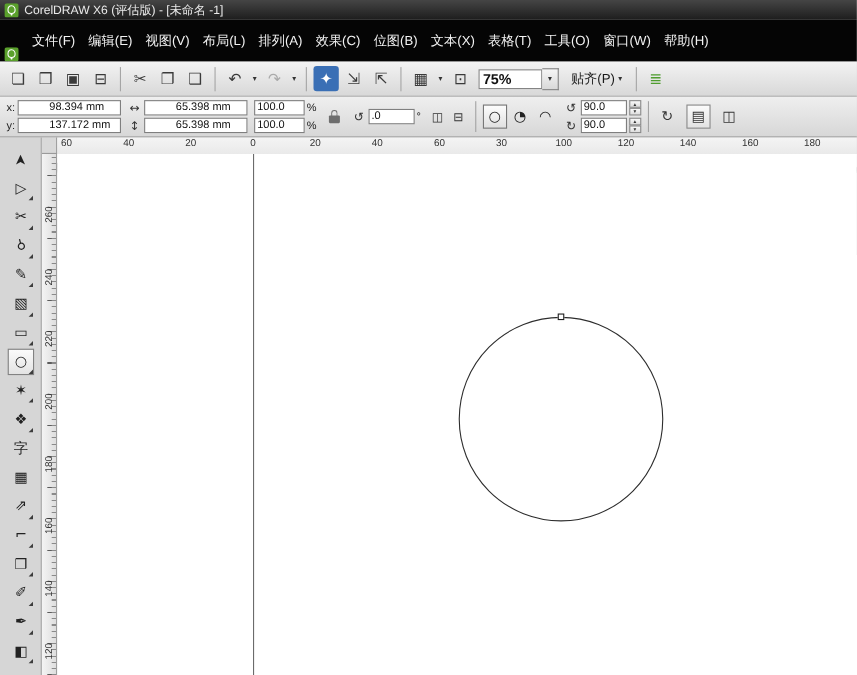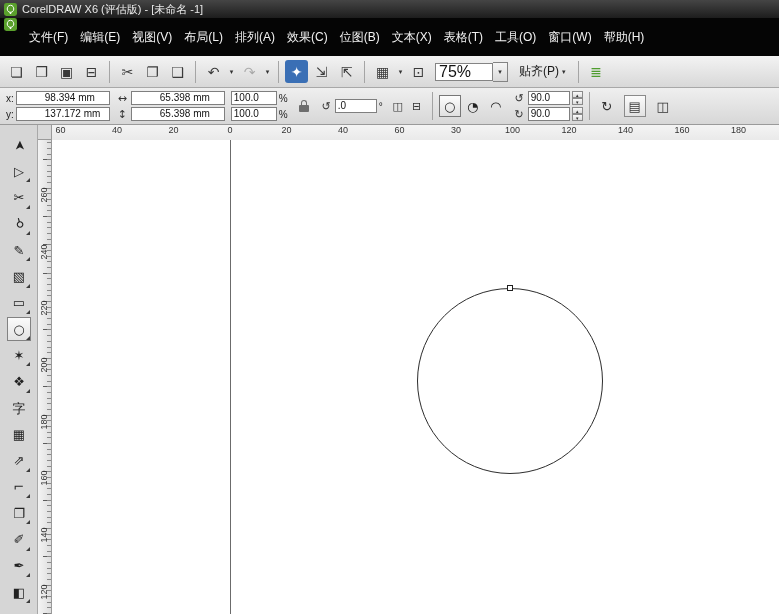--- a/index.html
+++ b/index.html
@@ -6,35 +6,35 @@
   body{width:779px;height:614px;overflow:hidden;font-family:"Liberation Sans","DejaVu Sans",sans-serif;}
   .app{position:relative;width:779px;height:614px;background:#d6d6d6;overflow:hidden;}
   button{border:none;background:transparent;padding:0;font:inherit;cursor:default;color:#333;}
 
   
   .titlebar{position:absolute;top:0;left:0;right:0;height:18px;background:linear-gradient(#454545,#1d1d1d);display:flex;align-items:center;gap:5px;padding-left:4px;}
   .titlebar .title{color:#e9e9e9;font-size:11px;white-space:nowrap;}
   .logo{display:inline-flex;width:13px;height:13px;flex:0 0 auto;}
 
   
-  .menubar{position:absolute;top:18px;left:0;right:0;height:38px;background:#050505;display:flex;align-items:flex-start;padding-left:4px;}
+  .menubar{position:absolute;top:18px;left:0;right:0;height:38px;background:#050505;display:flex;align-items:flex-end;padding-left:4px;}
   .menubar .logo{margin-right:6px;}
   .menu-items{display:flex;height:100%;align-items:center;}
   .menu-item{color:#f2f2f2;font-size:12px;padding:0 6px;height:22px;line-height:22px;white-space:nowrap;}
 
   
   .toolbar{position:absolute;top:56px;left:0;right:0;height:32px;background:linear-gradient(#f3f3f3,#d8d8d8);border-bottom:1px solid #a8a8a8;box-sizing:border-box;display:flex;align-items:center;gap:2px;padding-left:5px;}
   .tbtn{width:23px;height:23px;display:flex;align-items:center;justify-content:center;border-radius:2px;}
   .tbtn .tglyph{font-family:"DejaVu Sans",sans-serif;font-size:14px;color:#3a3a3a;line-height:1;}
   .tbtn.disabled .tglyph{opacity:.35;}
   .tbtn.chip{border-radius:3px;}
   .tsep{width:1px;height:22px;background:#a5a5a5;margin:0 4px;flex:0 0 auto;}
   .tarrow{font-size:7px;color:#333;width:9px;text-align:center;}
   .combo{display:flex;align-items:center;margin:0 3px;}
-  .combo-value{width:50px;height:16px;background:#fff;border:1px solid #848484;font-size:16px;line-height:16px;padding:0 3px;color:#111;}
+  .combo-value{width:50px;height:16px;background:#fff;border:1px solid #848484;font-size:13px;line-height:16px;padding:0 3px;color:#111;font-weight:bold;}
   .combo-btn{width:14px;height:18px;background:linear-gradient(#f6f6f6,#d9d9d9);border:1px solid #848484;border-left:none;font-size:7px;display:flex;align-items:center;justify-content:center;color:#333;}
   .snapbtn{display:flex;align-items:center;gap:3px;padding:0 6px;height:22px;font-size:12px;color:#1a1a1a;}
   .snapbtn .tarrow-in{font-size:7px;color:#333;}
 
   
   .propbar{position:absolute;top:88px;left:0;right:0;height:37px;background:linear-gradient(#efefef,#d7d7d7);border-bottom:1px solid #9a9a9a;box-sizing:border-box;display:flex;align-items:center;gap:6px;padding-left:6px;overflow:hidden;}
   .pgroup{display:flex;flex-direction:column;gap:2px;}
   .prow{display:flex;align-items:center;gap:2px;}
   .plabel{font-size:10px;color:#222;}
   .picon{font-family:"DejaVu Sans",sans-serif;font-size:11px;color:#333;width:13px;text-align:center;line-height:1;}

